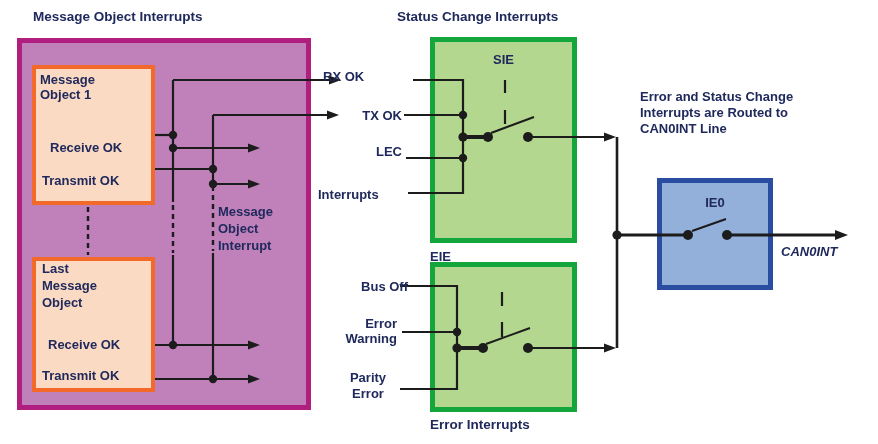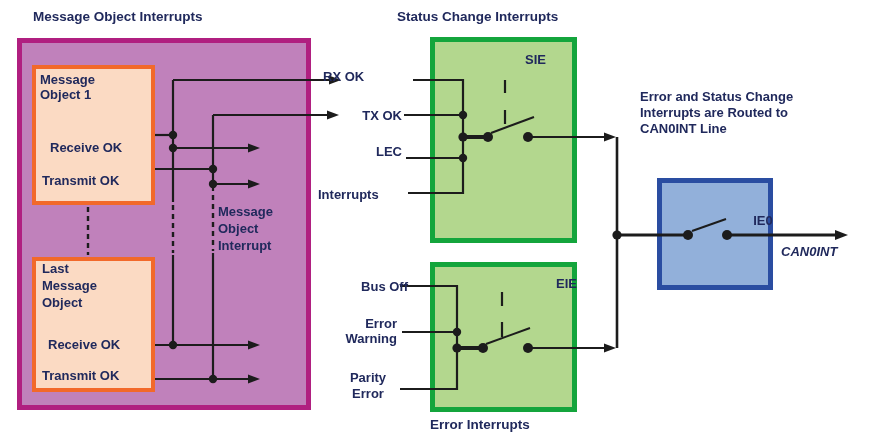--- a/index.html
+++ b/index.html
@@ -134,33 +134,33 @@
   <div class="lbl" style="left:42px; top:260px; line-height:17px;">Last
 Message
 Object</div>
   <div class="lbl" style="left:48px; top:337px;">Receive OK</div>
   <div class="lbl" style="left:42px; top:368px;">Transmit OK</div>
 
   <div class="lbl" style="left:218px; top:203px; line-height:17px;">Message
 Object
 Interrupt</div>
 
-  <div class="lbl" style="left:430px; top:52px; width:147px; text-align:center;padding-left:32px;">SIE</div>
+  <div class="lbl" style="left:430px; top:52px; width:147px; text-align:center;">SIE</div>
   <div class="lbl" style="left:323px; top:69px; width:80px; text-align:left;">RX OK</div>
   <div class="lbl" style="left:322px; top:108px; width:80px; text-align:right;">TX OK</div>
   <div class="lbl" style="left:322px; top:144px; width:80px; text-align:right;">LEC</div>
   <div class="lbl" style="left:318px; top:187px;">Interrupts</div>
 
-  <div class="lbl" style="left:430px; top:276px; width:147px; text-align:right;">EIE</div>
+  <div class="lbl" style="left:430px; top:249px; width:147px; text-align:left;">EIE</div>
   <div class="lbl" style="left:328px; top:279px; width:80px; text-align:right;">Bus Off</div>
   <div class="lbl" style="left:319px; top:316px; width:78px; text-align:right;">Error
 Warning</div>
   <div class="lbl" style="left:339px; top:370px; width:58px; text-align:center; line-height:16px;">Parity
 Error</div>
   <div class="lbl title" style="left:430px; top:417px; width:147px; text-align:left;">Error Interrupts</div>
 
   <div class="lbl" style="left:640px; top:89px; line-height:16px;">Error and Status Change
 Interrupts are Routed to
 CAN0INT Line</div>
-  <div class="lbl" style="left:657px; top:213px; width:116px; text-align:center;margin-left:48px;">IE0</div>
+  <div class="lbl" style="left:657px; top:195px; width:116px; text-align:center;">IE0</div>
   <div class="lbl" style="left:781px; top:244px;font-style:italic;">CAN0INT</div>
 
 </div>
 
 </body></html>

